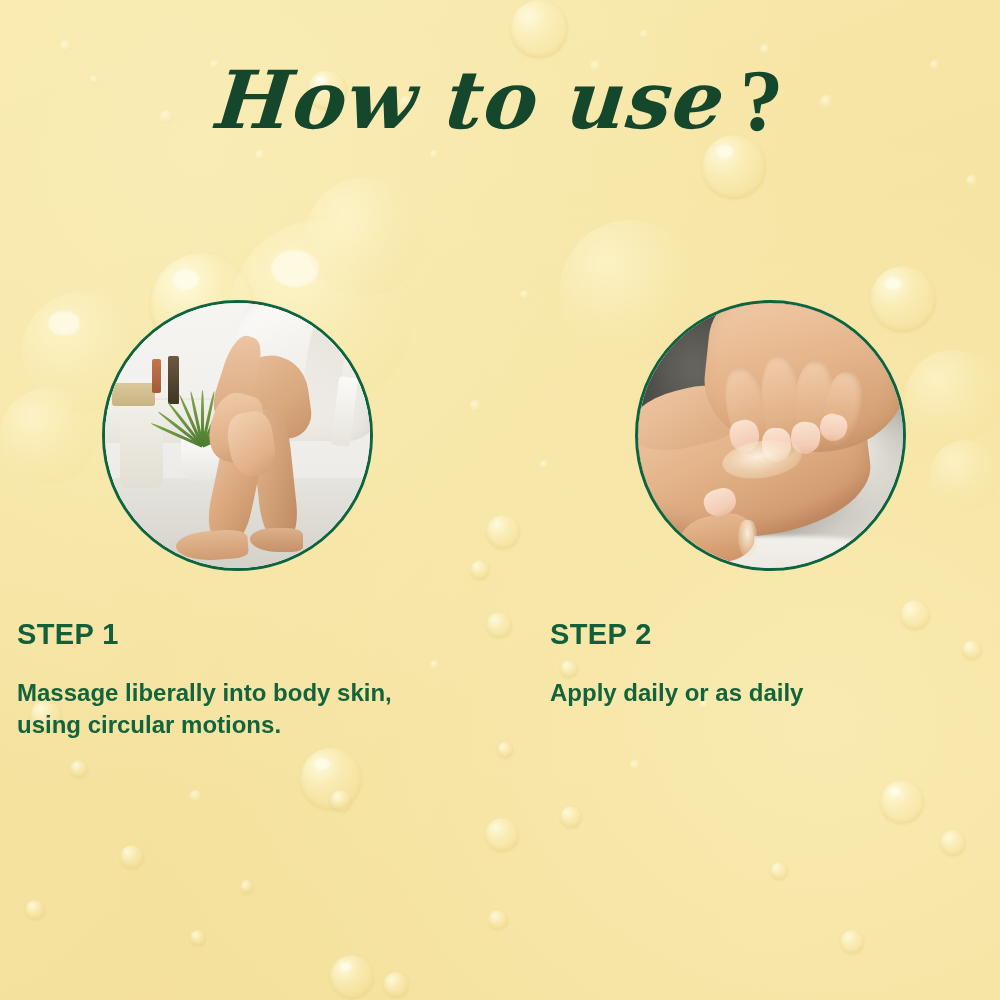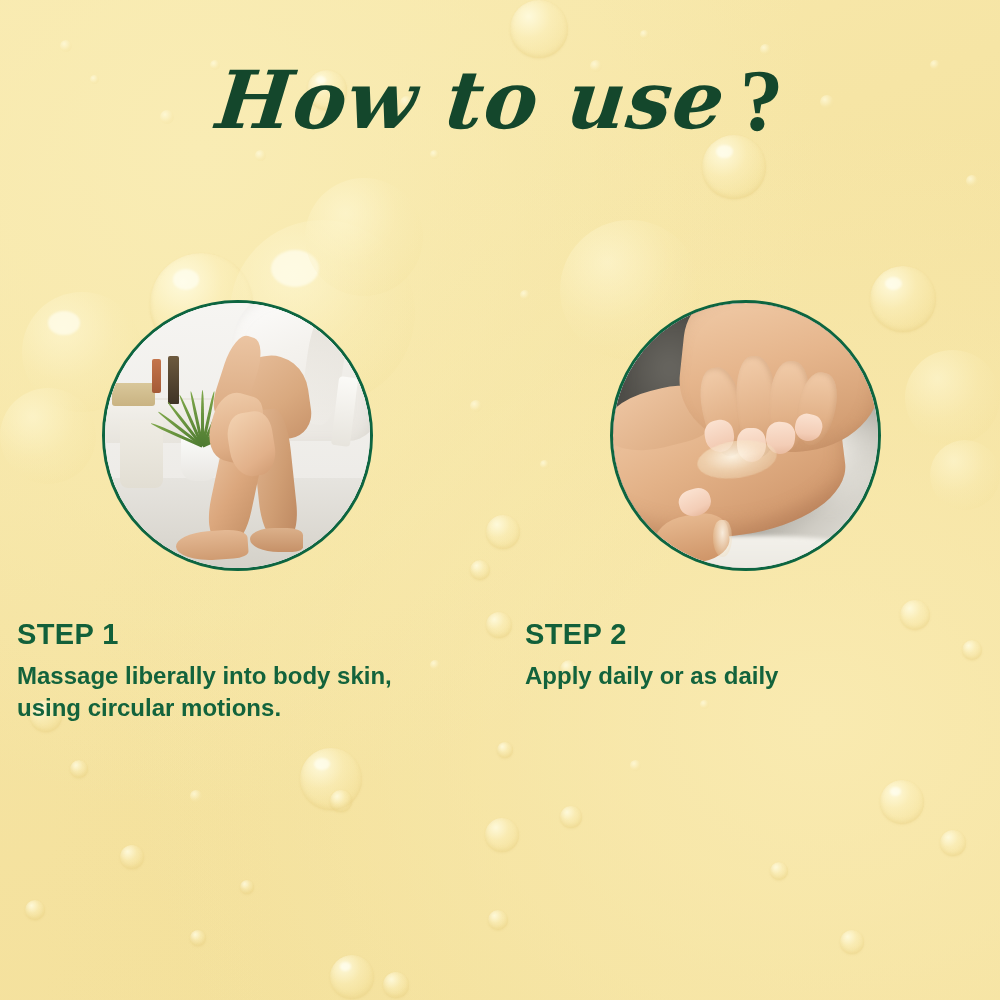--- a/index.html
+++ b/index.html
@@ -115,21 +115,21 @@
     left: 0;
     right: 0;
     top: 300px;
   }
   .step {
     position: absolute;
     width: 440px;
     text-align: left;
   }
   .step-1 { left: 17px; }
-  .step-2 { left: 525px; }
+  .step-2 { left: 550px; }
 
   .photo {
     position: relative;
     width: 271px;
     height: 271px;
     margin: 0 auto;
     border-radius: 50%;
     border: 3px solid #0d6540;
     box-sizing: border-box;
     overflow: hidden;
@@ -340,21 +340,21 @@
   
   .step-title {
     margin-top: 48px;
     font-size: 29px;
     font-weight: 700;
     color: #12603a;
     letter-spacing: 0.4px;
     line-height: 1.1;
   }
   .step-desc {
-    margin-top: 9px;
+    margin-top: 26px;
     font-size: 24px;
     font-weight: 700;
     color: #13633c;
     line-height: 1.35;
   }
   .step-desc .l2 { display: block; }
 </style>
 </head>
 <body>
 

